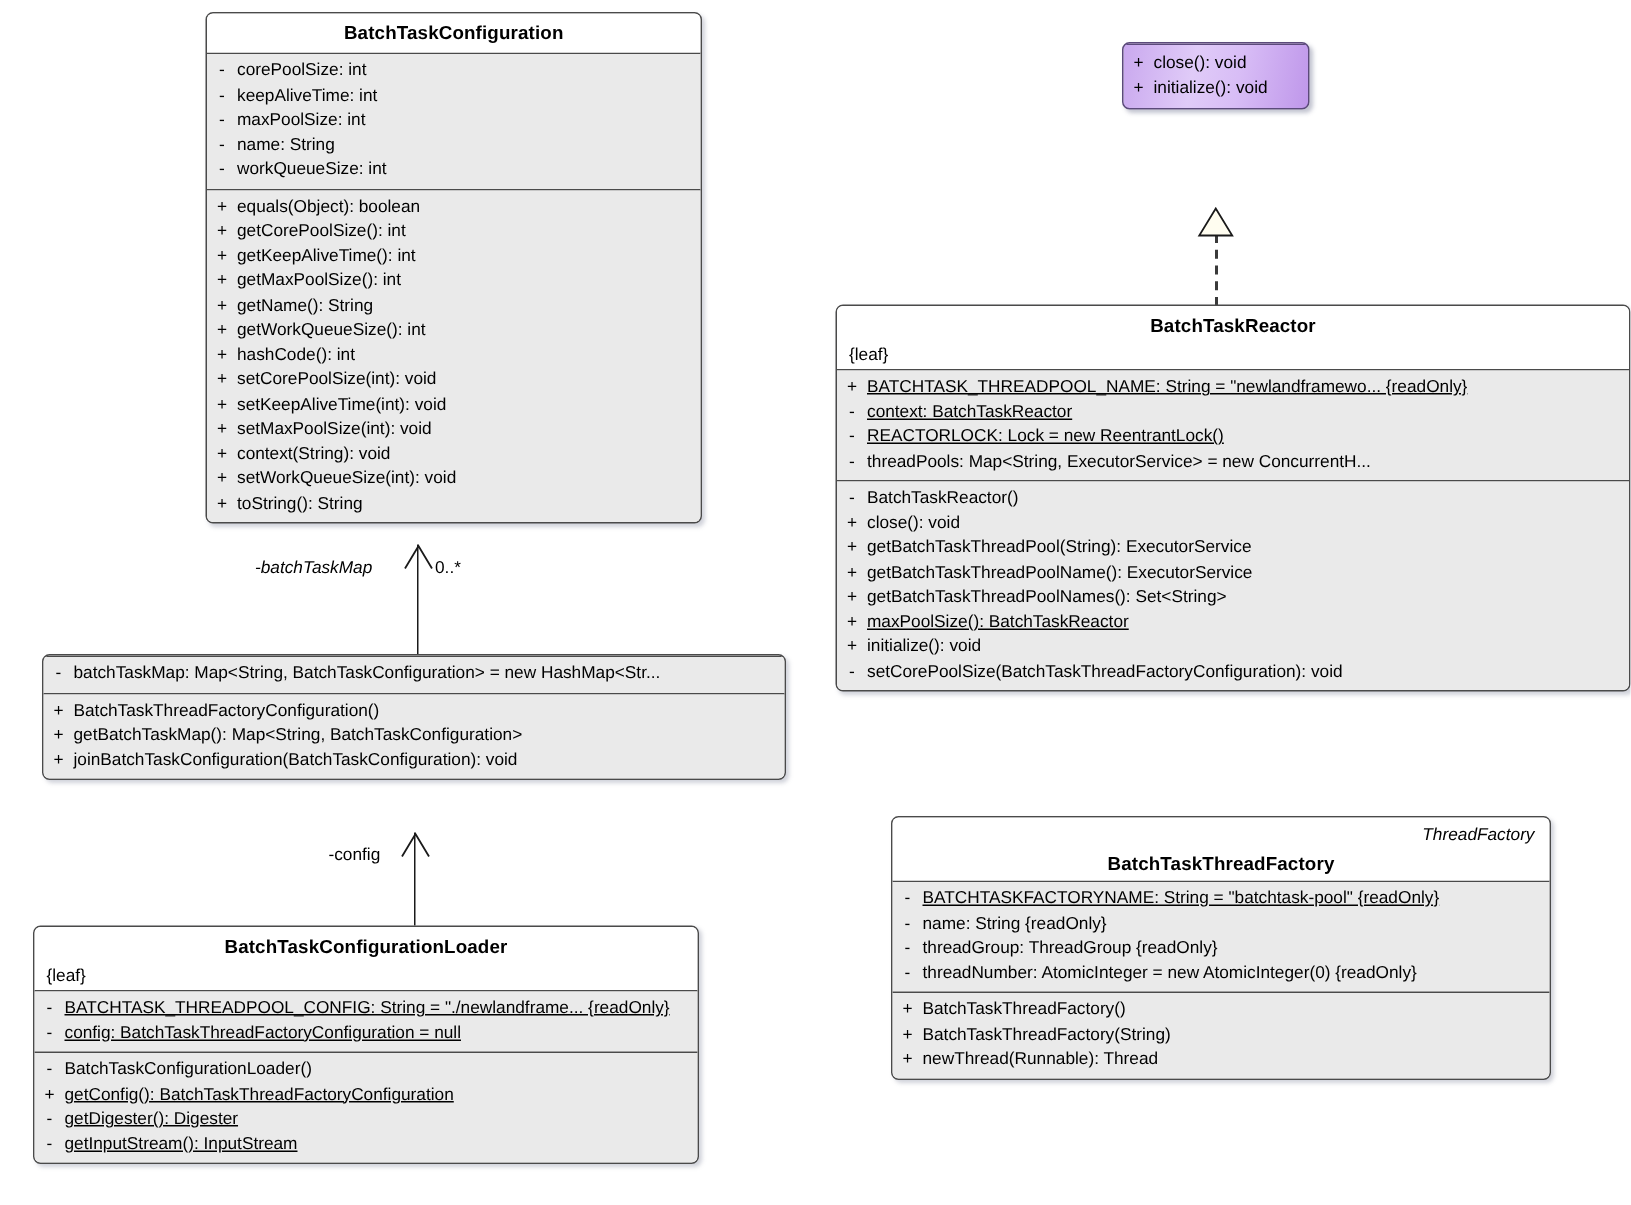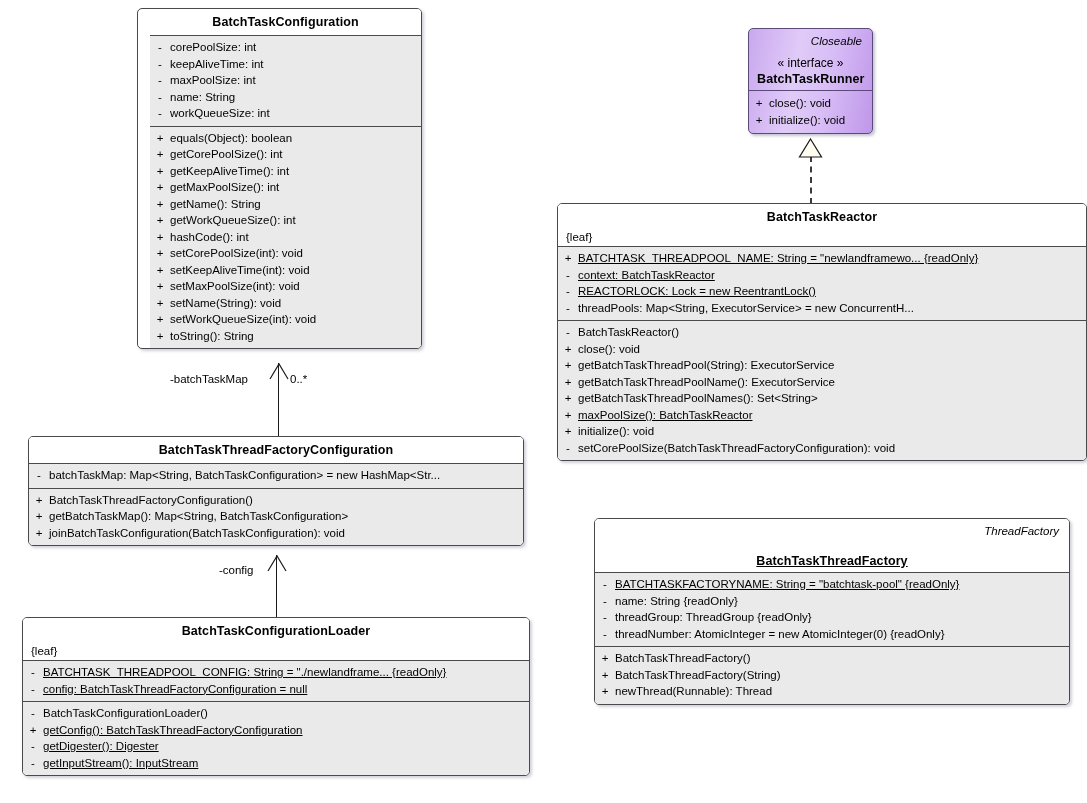--- a/index.html
+++ b/index.html
@@ -121,35 +121,35 @@
     height: 13px;
   }
 </style>
 </head>
 <body>
 
 <div class="conn vline" style="left:278px; top:363px; height:73px;"></div>
 <svg class="arrow-open" style="left:268px; top:362px; width:22px; height:18px;" viewBox="0 0 22 18">
   <path d="M2 17 L11 2 L20 17" fill="none" stroke="#1a1a1a" stroke-width="1.2"></path>
 </svg>
-<div class="edge-label" style="left:170px; top:372px;">-batchTaskMap</div>
+<div class="edge-label" style="left:170px; top:372px;font-style:italic;">-batchTaskMap</div>
 <div class="edge-label" style="left:290px; top:372px;">0..*</div>
 
 <div class="conn vline" style="left:276px; top:555px; height:62px;"></div>
 <svg class="arrow-open" style="left:266px; top:554px; width:22px; height:18px;" viewBox="0 0 22 18">
   <path d="M2 17 L11 2 L20 17" fill="none" stroke="#1a1a1a" stroke-width="1.2"></path>
 </svg>
 <div class="edge-label" style="left:219px; top:563px;">-config</div>
 
 <div class="dashline" style="left:810px; top:156px; height:48px;"></div>
 <svg style="position:absolute; left:798px; top:138px; width:25px; height:20px;" viewBox="0 0 25 20">
   <path d="M12.5 1 L23.5 19 L1.5 19 Z" fill="#fffdf0" stroke="#1a1a1a" stroke-width="1.2"></path>
 </svg>
 
-<div class="uml-class" style="left:137px; top:8px; width:285px;padding-left:12px;">
+<div class="uml-class" style="left:137px; top:8px; width:331px;">
   <div class="hdr">
     <div class="hdr-name">BatchTaskConfiguration</div>
   </div>
   <div class="divider"></div>
   <div class="compartment" id="c1-attrs">
       <div class="member">
         <span class="vis">-</span>
         <span class="mtext">corePoolSize: int</span>
       </div>
       <div class="member">
@@ -206,39 +206,34 @@
       <div class="member">
         <span class="vis">+</span>
         <span class="mtext">setKeepAliveTime(int): void</span>
       </div>
       <div class="member">
         <span class="vis">+</span>
         <span class="mtext">setMaxPoolSize(int): void</span>
       </div>
       <div class="member">
         <span class="vis">+</span>
-        <span class="mtext">setName(String): void</span>
+        <span class="mtext">context(String): void</span>
       </div>
       <div class="member">
         <span class="vis">+</span>
         <span class="mtext">setWorkQueueSize(int): void</span>
       </div>
       <div class="member">
         <span class="vis">+</span>
         <span class="mtext">toString(): String</span>
       </div>
     </div>
 </div>
 
 <div class="uml-class iface" style="left:748px; top:28px; width:125px;">
-  <div class="hdr" style="padding-bottom:3px;">
-    <div class="hdr-corner">Closeable</div>
-    <div class="hdr-stereo" style="margin-top:7px;">« interface »</div>
-    <div class="hdr-name">BatchTaskRunner</div>
-  </div>
   <div class="divider" style="border-top-color:#5b4a7a;"></div>
   <div class="compartment" id="c2-ops" style="padding-top:4px; padding-bottom:5px;">
       <div class="member">
         <span class="vis">+</span>
         <span class="mtext">close(): void</span>
       </div>
       <div class="member">
         <span class="vis">+</span>
         <span class="mtext">initialize(): void</span>
       </div>
@@ -300,23 +295,20 @@
         <span class="mtext">initialize(): void</span>
       </div>
       <div class="member">
         <span class="vis">-</span>
         <span class="mtext">setCorePoolSize(BatchTaskThreadFactoryConfiguration): void</span>
       </div>
     </div>
 </div>
 
 <div class="uml-class" style="left:28px; top:436px; width:496px;">
-  <div class="hdr">
-    <div class="hdr-name">BatchTaskThreadFactoryConfiguration</div>
-  </div>
   <div class="divider"></div>
   <div class="compartment" id="c4-attrs">
       <div class="member">
         <span class="vis">-</span>
         <span class="mtext">batchTaskMap: Map&lt;String, BatchTaskConfiguration&gt; = new HashMap&lt;Str...</span>
       </div>
     </div>
   <div class="divider"></div>
   <div class="compartment" id="c4-ops">
       <div class="member">
@@ -327,21 +319,21 @@
         <span class="vis">+</span>
         <span class="mtext">getBatchTaskMap(): Map&lt;String, BatchTaskConfiguration&gt;</span>
       </div>
       <div class="member">
         <span class="vis">+</span>
         <span class="mtext">joinBatchTaskConfiguration(BatchTaskConfiguration): void</span>
       </div>
     </div>
 </div>
 
-<div class="uml-class" style="left:22px; top:617px; width:508px;">
+<div class="uml-class" style="left:22px; top:617px; width:444px;">
   <div class="hdr" style="padding-bottom:2px;">
     <div class="hdr-name">BatchTaskConfigurationLoader</div>
     <div class="hdr-leaf" style="margin-top:5px;">{leaf}</div>
   </div>
   <div class="divider"></div>
   <div class="compartment" id="c5-attrs">
       <div class="member">
         <span class="vis">-</span>
         <span class="mtext static">BATCHTASK_THREADPOOL_CONFIG: String = "./newlandframe... {readOnly}</span>
       </div>
@@ -364,24 +356,24 @@
         <span class="vis">-</span>
         <span class="mtext static">getDigester(): Digester</span>
       </div>
       <div class="member">
         <span class="vis">-</span>
         <span class="mtext static">getInputStream(): InputStream</span>
       </div>
     </div>
 </div>
 
-<div class="uml-class" style="left:594px; top:518px; width:476px;">
+<div class="uml-class" style="left:594px; top:544px; width:440px;">
   <div class="hdr" style="padding-bottom:3px;">
     <div class="hdr-corner">ThreadFactory</div>
-    <div class="hdr-name" style="margin-top:14px;text-decoration:underline;">BatchTaskThreadFactory</div>
+    <div class="hdr-name" style="margin-top:3px;">BatchTaskThreadFactory</div>
   </div>
   <div class="divider"></div>
   <div class="compartment" id="c6-attrs">
       <div class="member">
         <span class="vis">-</span>
         <span class="mtext static">BATCHTASKFACTORYNAME: String = "batchtask-pool" {readOnly}</span>
       </div>
       <div class="member">
         <span class="vis">-</span>
         <span class="mtext">name: String {readOnly}</span>

